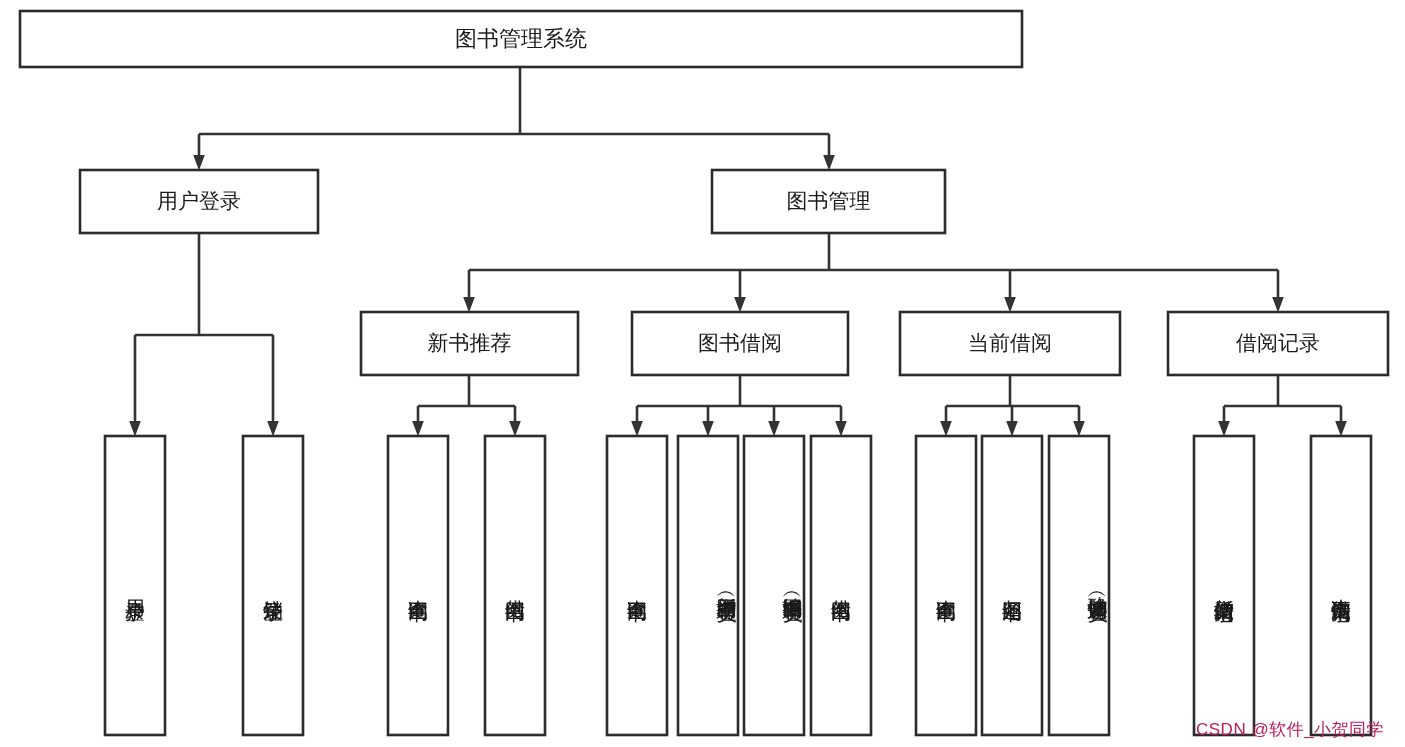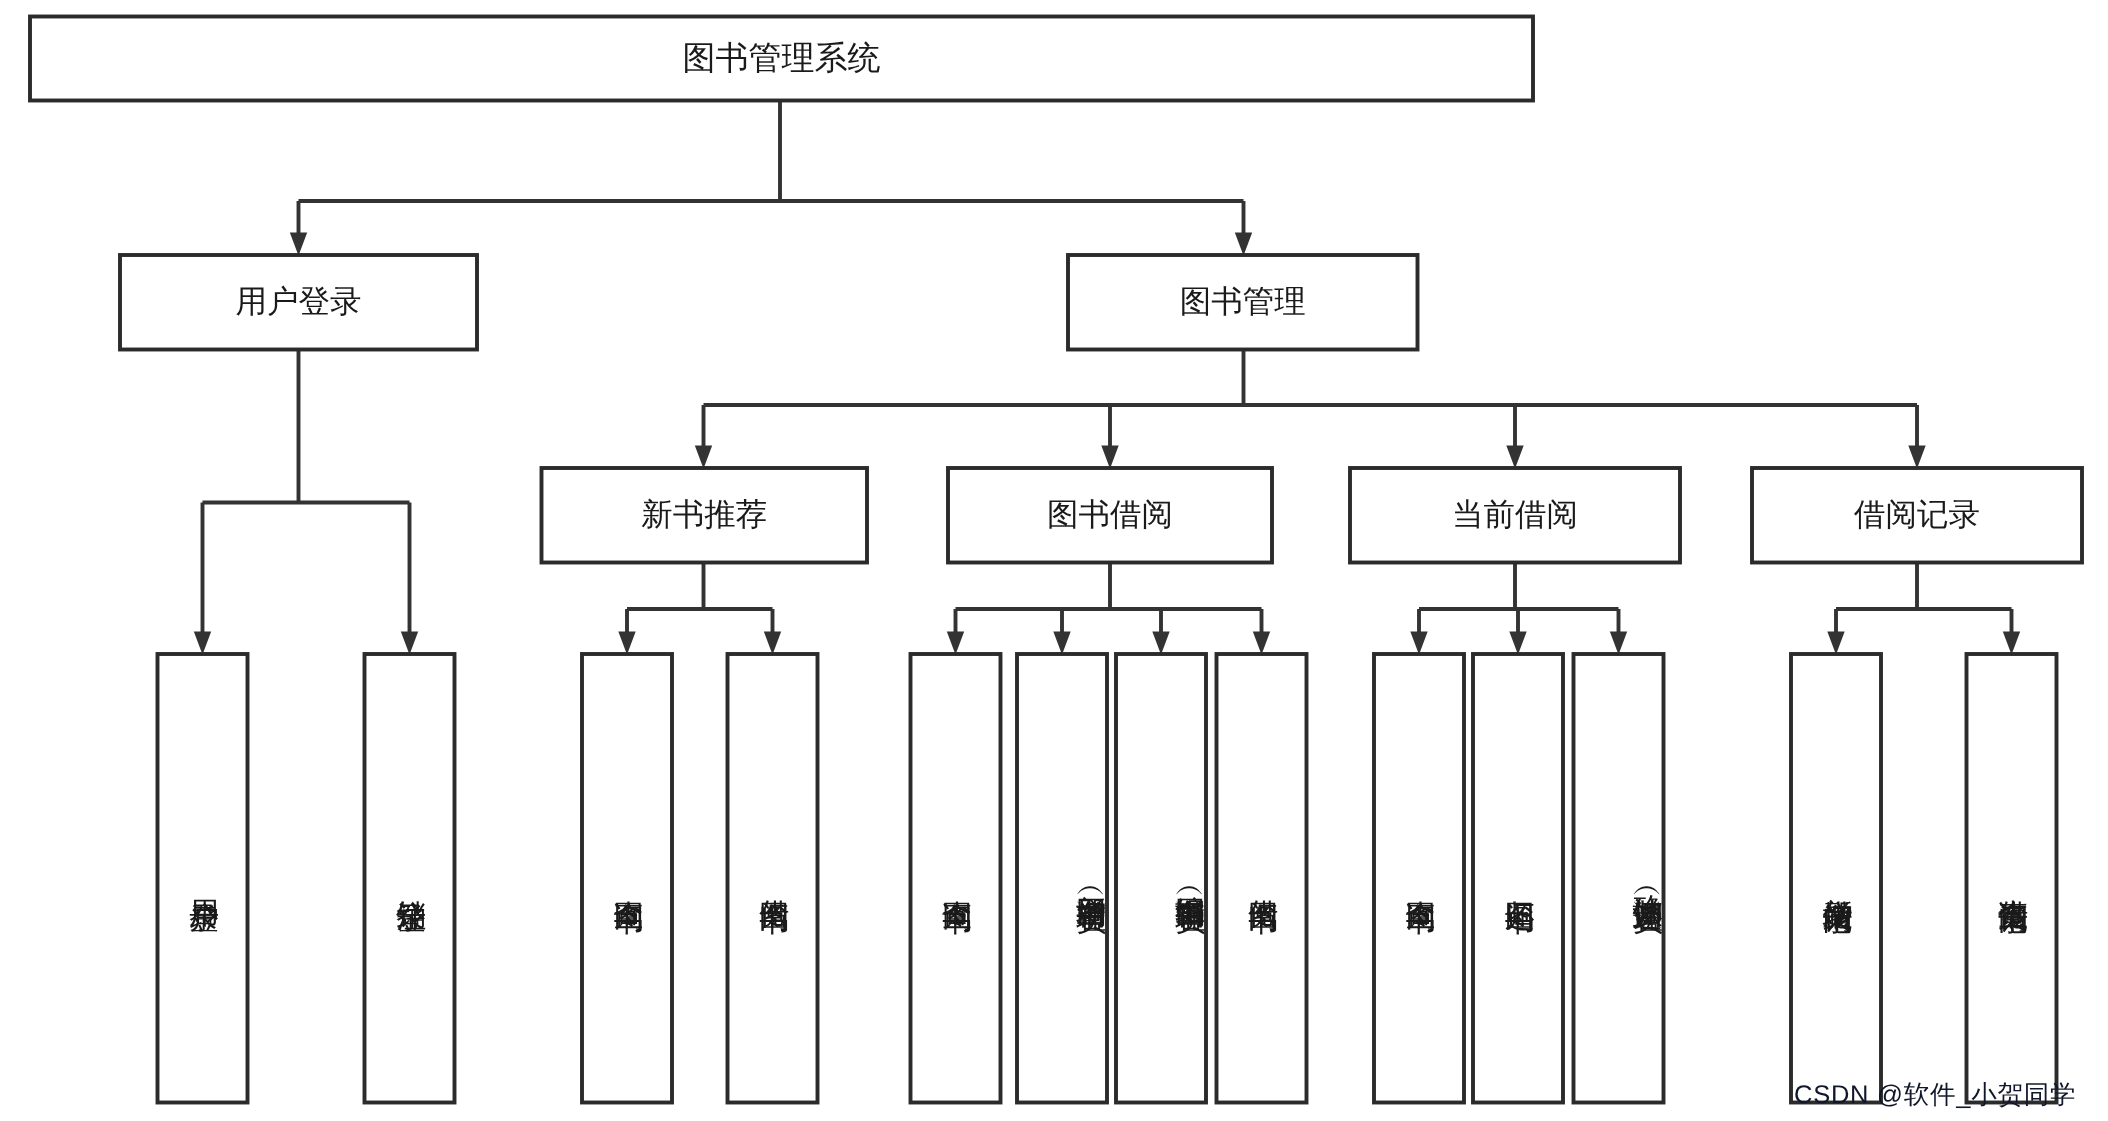--- a/index.html
+++ b/index.html
@@ -70,21 +70,21 @@
     text-orientation: upright;
     letter-spacing: 1px;
     white-space: nowrap;
     text-align: center;
     pointer-events: none;
   }
   .watermark {
     position: absolute;
     font-family: "Liberation Sans", "DejaVu Sans", sans-serif;
     font-size: 17px;
-    color: #0f172a;
+    color: #be185d;
     white-space: nowrap;
     letter-spacing: 0.5px;
   }
 </style>
 </head>
 <body>
 
 <div id="diagram-root">
 
   <svg class="diagram-canvas" viewBox="0 0 1405 747">

